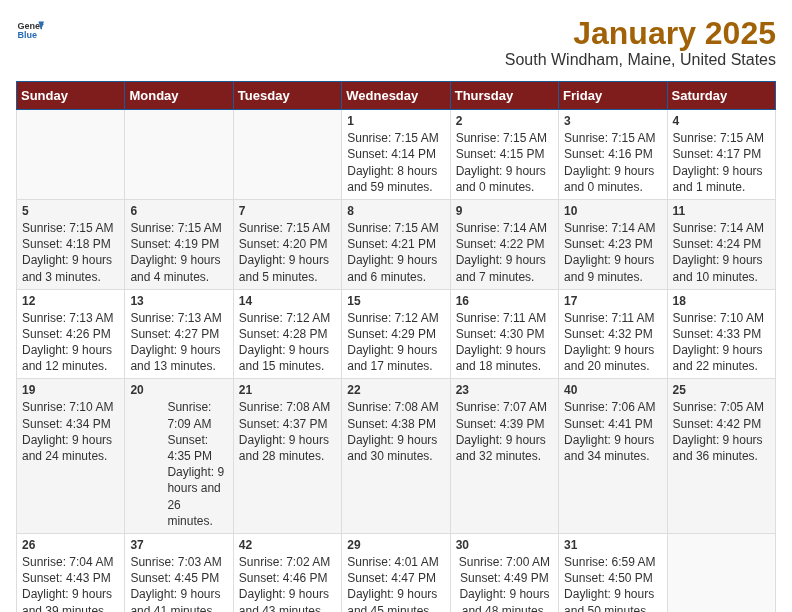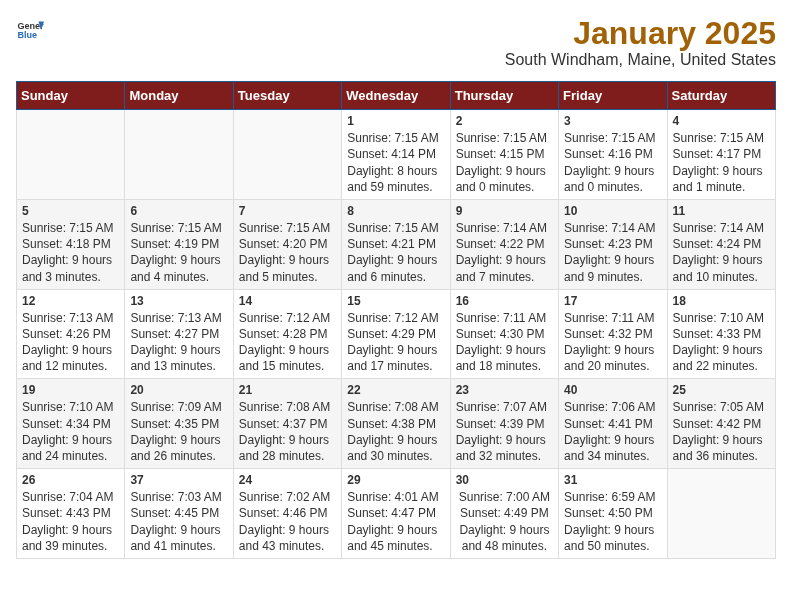--- a/index.html
+++ b/index.html
@@ -231,21 +231,21 @@
       </tr>
       <tr>
         <td>
           <span class="day-number">19</span>
           <div class="cell-text" style="white-space: pre-line;">Sunrise: 7:10 AM
 Sunset: 4:34 PM
 Daylight: 9 hours and 24 minutes.</div>
         </td>
         <td>
           <span class="day-number">20</span>
-          <div class="cell-text" style="white-space: pre-line;">Sunrise: 7:09 AM
+          <div class="cell-text" style="white-space: pre-line; margin-left: 37px;">Sunrise: 7:09 AM
 Sunset: 4:35 PM
 Daylight: 9 hours and 26 minutes.</div>
         </td>
         <td>
           <span class="day-number">21</span>
           <div class="cell-text" style="white-space: pre-line;">Sunrise: 7:08 AM
 Sunset: 4:37 PM
 Daylight: 9 hours and 28 minutes.</div>
         </td>
         <td>
@@ -280,21 +280,21 @@
 Sunset: 4:43 PM
 Daylight: 9 hours and 39 minutes.</div>
         </td>
         <td>
           <span class="day-number">37</span>
           <div class="cell-text" style="white-space: pre-line;">Sunrise: 7:03 AM
 Sunset: 4:45 PM
 Daylight: 9 hours and 41 minutes.</div>
         </td>
         <td>
-          <span class="day-number">24</span>
+          <span class="day-number">42</span>
           <div class="cell-text" style="white-space: pre-line;">Sunrise: 7:02 AM
 Sunset: 4:46 PM
 Daylight: 9 hours and 43 minutes.</div>
         </td>
         <td>
           <span class="day-number">29</span>
           <div class="cell-text" style="white-space: pre-line;">Sunrise: 4:01 AM
 Sunset: 4:47 PM
 Daylight: 9 hours and 45 minutes.</div>
         </td>

